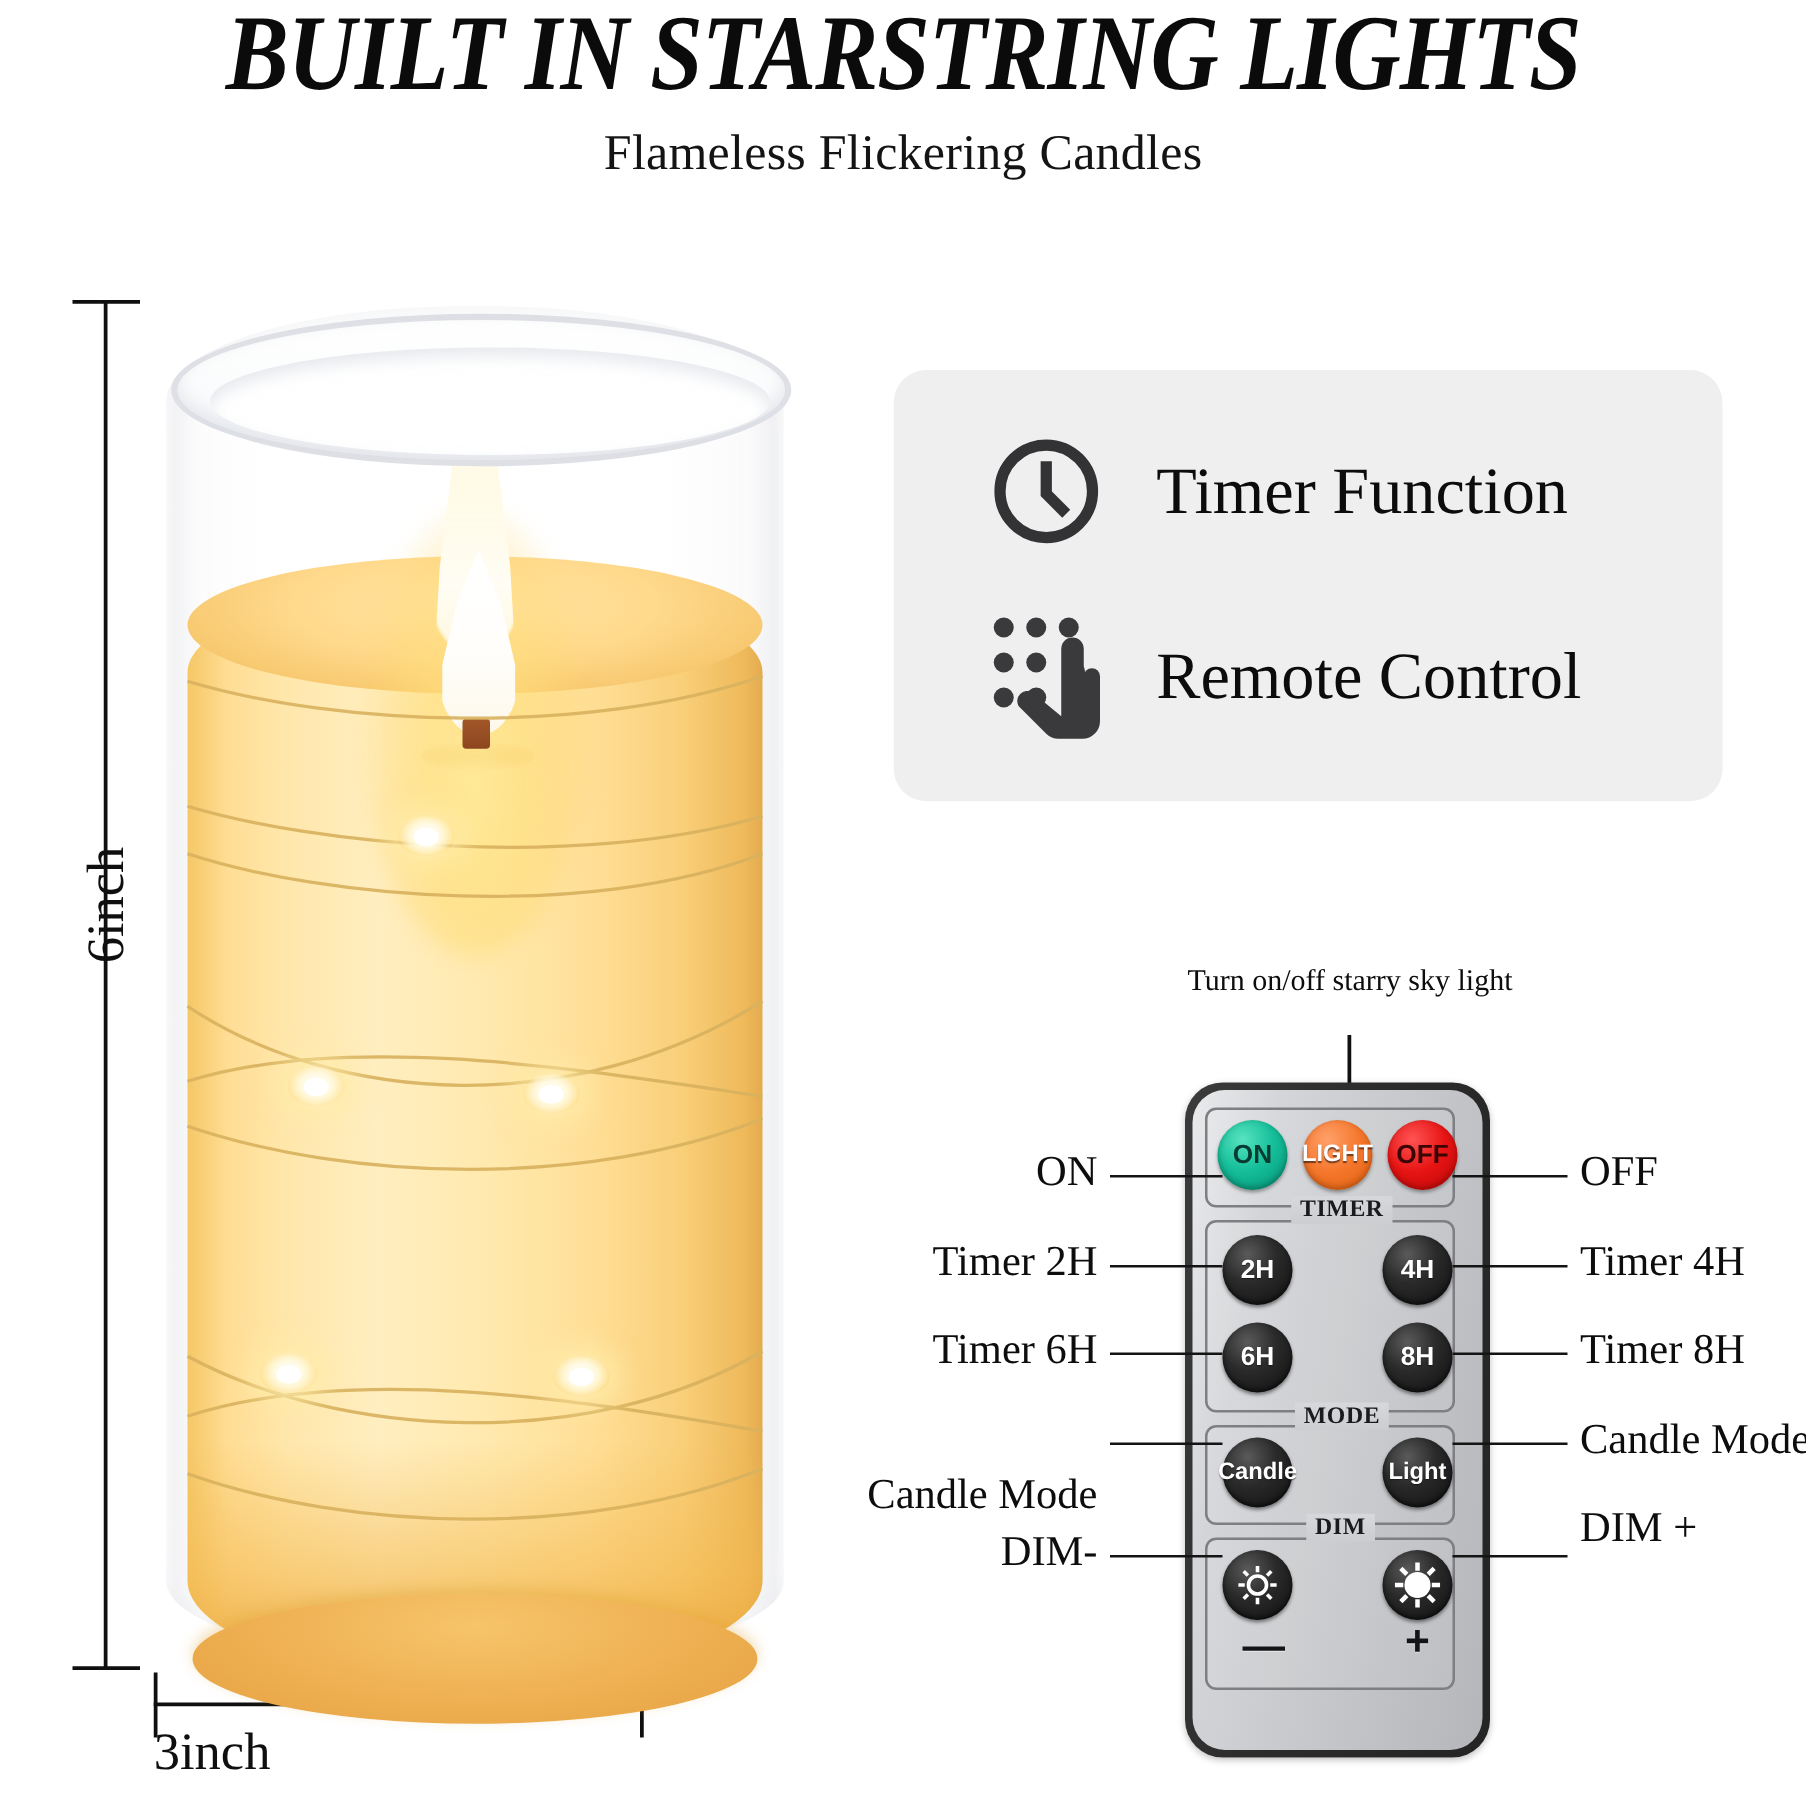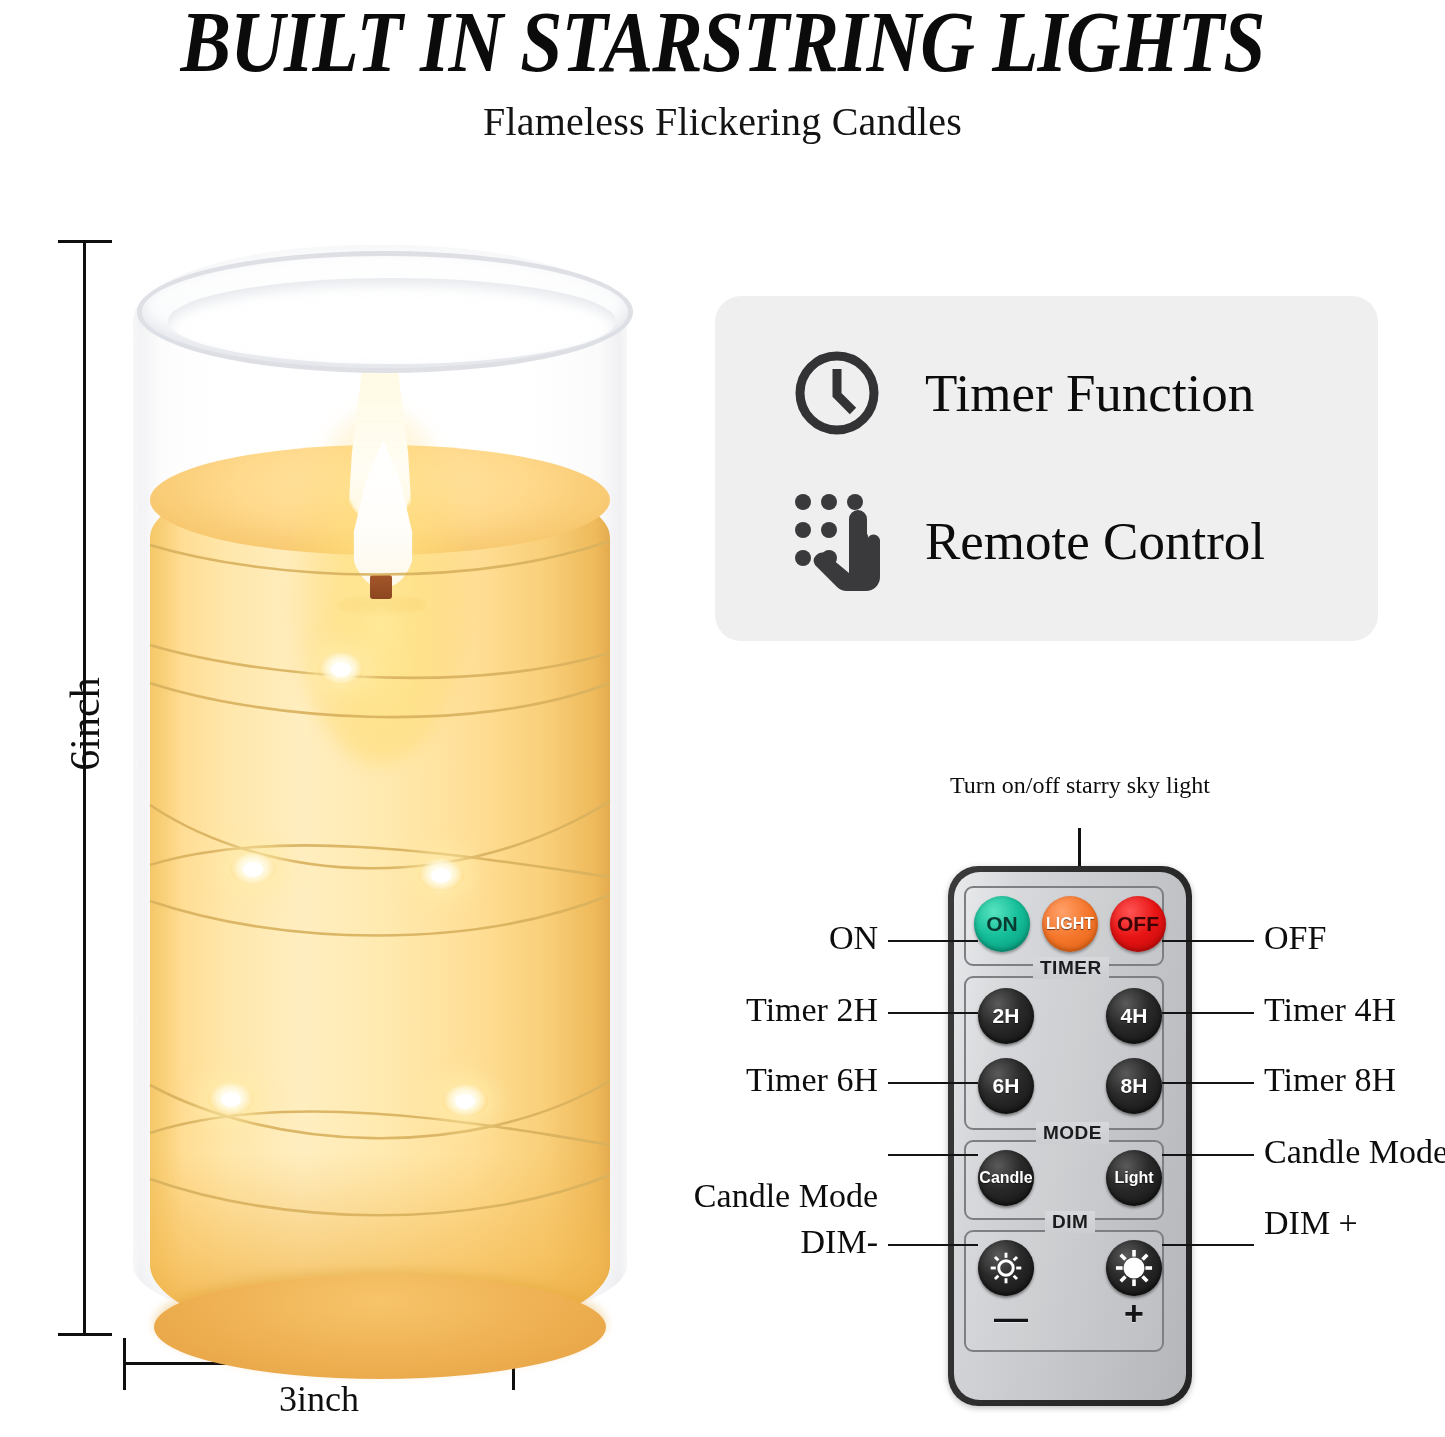--- a/index.html
+++ b/index.html
@@ -216,22 +216,22 @@
   .dim-cap-v {
     position: absolute;
     width: 3px; height: 52px;
     background: #0f0f0f;
     top: 1338px;
   }
   #dim-h-label {
     position: absolute;
     left: 123px; top: 1378px;
     width: 392px;
-    text-align: center;
-    font-size: 36px;
+    text-align: left;
+    font-size: 42px;
     color: #0f0f0f;
   }
 
   
   #feature-panel {
     position: absolute;
     left: 715px; top: 296px;
     width: 663px; height: 345px;
     background: #efefef;
     border-radius: 26px;
@@ -296,21 +296,21 @@
     border-radius: 9px;
     background: rgba(255,255,255,0.08);
   }
   #sec-power { left: 16px; top: 20px; width: 196px; height: 76px; }
   #sec-timer { left: 16px; top: 110px; width: 196px; height: 150px; }
   #sec-mode  { left: 16px; top: 274px; width: 196px; height: 76px; }
   #sec-dim   { left: 16px; top: 364px; width: 196px; height: 118px; }
 
   .sec-label {
     position: absolute;
-    font-family: Liberation Sans, sans-serif;
+    font-family: Liberation Serif, serif;
     font-size: 19px;
     font-weight: 700;
     color: #1b1b1d;
     background: linear-gradient(180deg,#d6d8db,#cbcdd0);
     padding: 0 7px;
     letter-spacing: 0.5px;
   }
   #label-timer { left: 1033px; top: 957px; }
   #label-mode  { left: 1036px; top: 1122px; }
   #label-dim   { left: 1045px; top: 1211px; }
@@ -338,21 +338,21 @@
   }
   .btn-light {
     background: radial-gradient(circle at 36% 28%, #ffa06a 0%, #f5772c 48%, #e0600f 100%);
     box-shadow: 0 2px 3px rgba(0,0,0,0.35), inset 0 -2px 5px rgba(110,45,0,0.45);
   }
   .btn-off {
     background: radial-gradient(circle at 36% 28%, #ff5353 0%, #e71414 48%, #bc0707 100%);
     box-shadow: 0 2px 3px rgba(0,0,0,0.35), inset 0 -2px 5px rgba(90,0,0,0.45);
     color: #3c0404; text-shadow: none;
   }
-  .btn-small-text { font-size: 16px; }
+  .btn-small-text { font-size: 19px; }
 
   .dim-sign {
     position: absolute;
     font-family: "Liberation Sans", "DejaVu Sans", sans-serif;
     font-weight: 700;
     font-size: 34px;
     color: #141416;
     text-shadow: 0 1px 0 rgba(255,255,255,0.45);
   }
 

